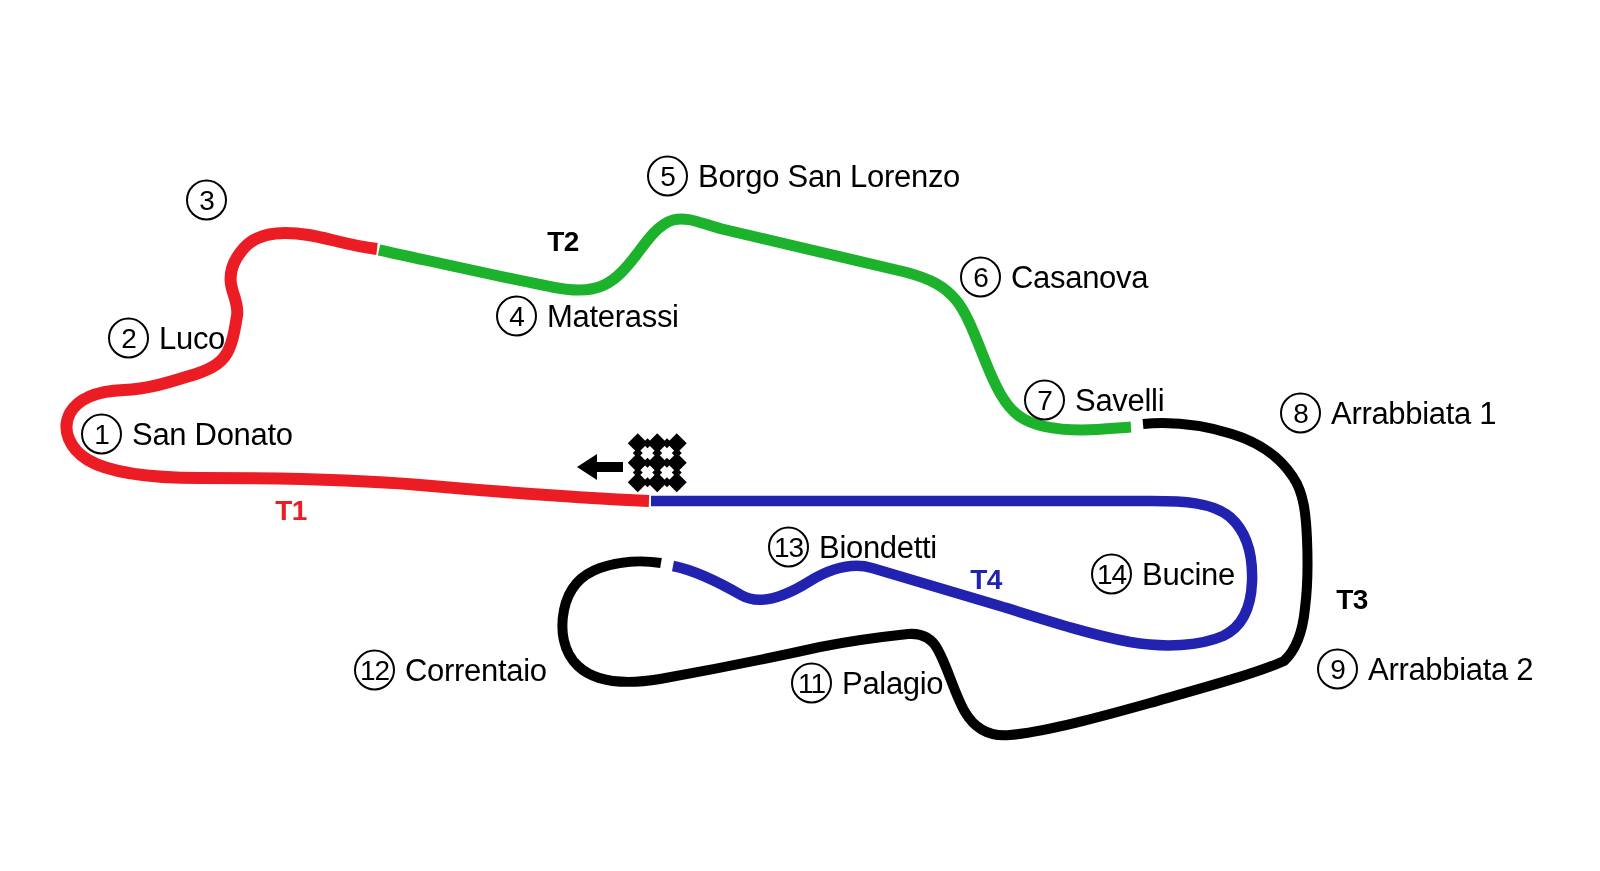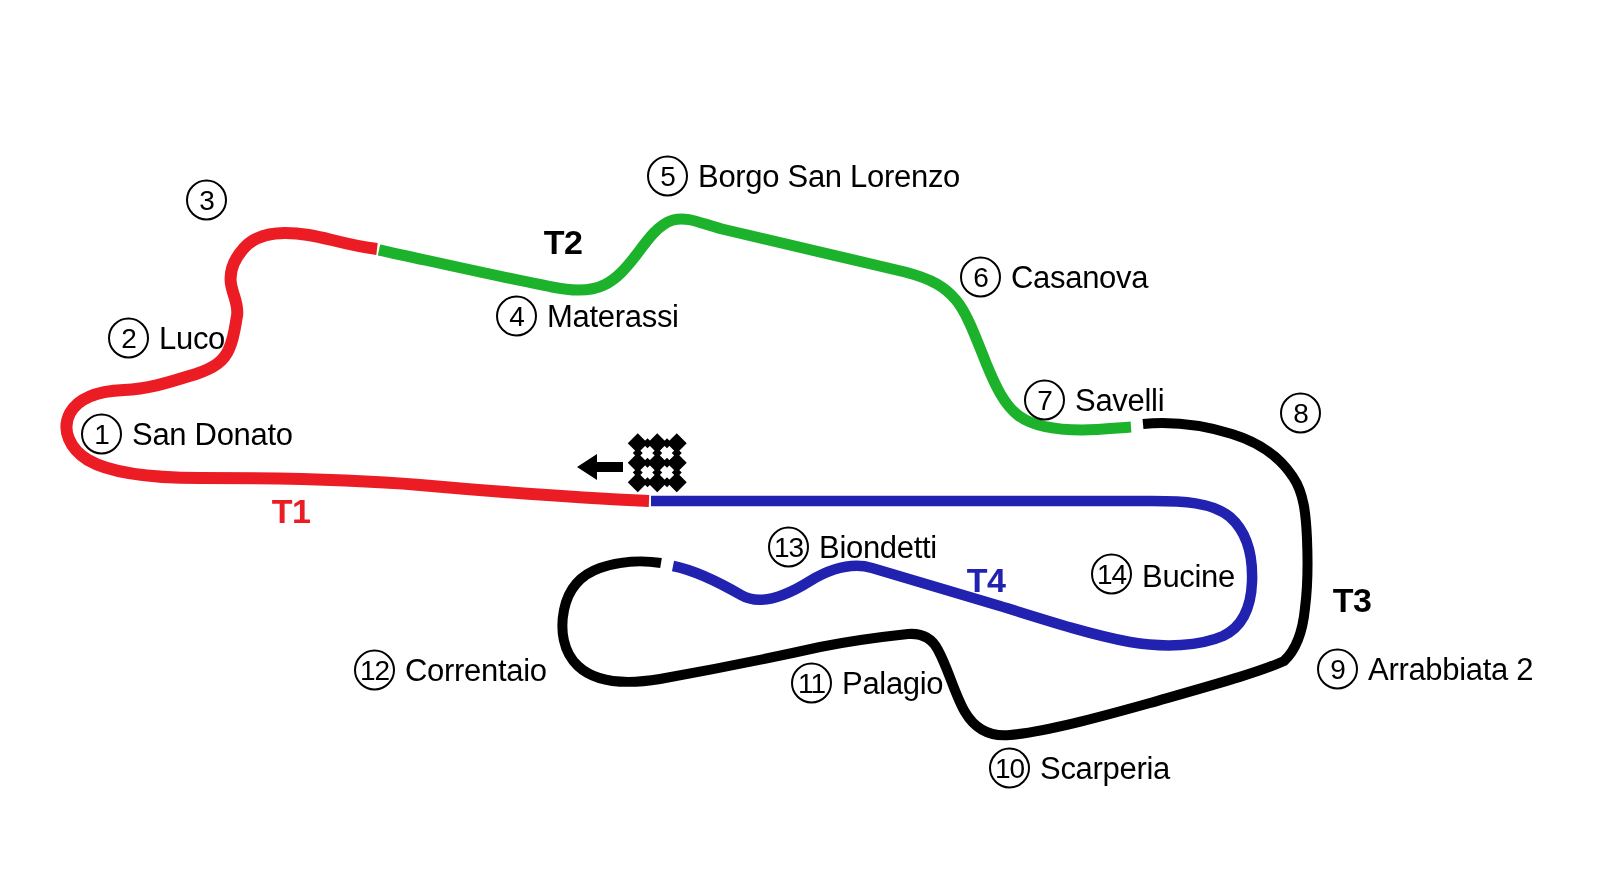--- a/index.html
+++ b/index.html
@@ -28,21 +28,21 @@
     letter-spacing:-1px;
     flex:0 0 auto;
   }
   .cname{
     font-size:31px;
     letter-spacing:-0.3px;
   }
   .sector{
     position:absolute;
     transform:translate(-50%,-50%);
-    font-size:34px;font-weight:bold;
+    font-size:28px;font-weight:bold;
     letter-spacing:-0.5px;
     white-space:nowrap;
   }
 </style>
 </head>
 <body>
 
 <div class="stage">
 
   <svg width="1600" height="871" viewBox="0 0 1600 871">
@@ -133,42 +133,39 @@
       <div class="corner" style="left: 960px; top: 277px;">
         <span class="cnum">6</span>
         <span class="cname">Casanova</span>
       </div>
       <div class="corner" style="left: 1024px; top: 400px;">
         <span class="cnum">7</span>
         <span class="cname">Savelli</span>
       </div>
       <div class="corner" style="left: 1280px; top: 413px;">
         <span class="cnum">8</span>
+        <span class="cname">Arrabbiata 1</span>
       </div>
       <div class="corner" style="left: 1317px; top: 669px;">
         <span class="cnum">9</span>
         <span class="cname">Arrabbiata 2</span>
-      </div>
-      <div class="corner" style="left: 989px; top: 768px;">
-        <span class="cnum">10</span>
-        <span class="cname">Scarperia</span>
       </div>
       <div class="corner" style="left: 791px; top: 683px; align-items: center;">
         <span class="cnum">11</span>
         <span class="cname">Palagio</span>
       </div>
       <div class="corner" style="left: 354px; top: 626px; margin-top: 44px;">
         <span class="cnum">12</span>
         <span class="cname">Correntaio</span>
       </div>
       <div class="corner" style="left: 768px; top: 547px;">
         <span class="cnum">13</span>
         <span class="cname">Biondetti</span>
       </div>
-      <div class="corner" style="left: 1091px; top: 574px; align-items: flex-end;">
+      <div class="corner" style="left: 1091px; top: 574px;">
         <span class="cnum">14</span>
         <span class="cname">Bucine</span>
       </div>
       <div class="sector" style="left: 291px; top: 511px; color: rgb(236, 28, 36); text-align: center;">T1</div>
       <div class="sector" style="left: 563px; top: 242px; color: rgb(0, 0, 0);">T2</div>
       <div class="sector" style="left: 1352px; top: 560px; color: rgb(0, 0, 0); margin-top: 40px;">T3</div>
       <div class="sector" style="left: 986px; top: 580px; color: rgb(33, 34, 176);">T4</div>
     </div>
 
 </div>

